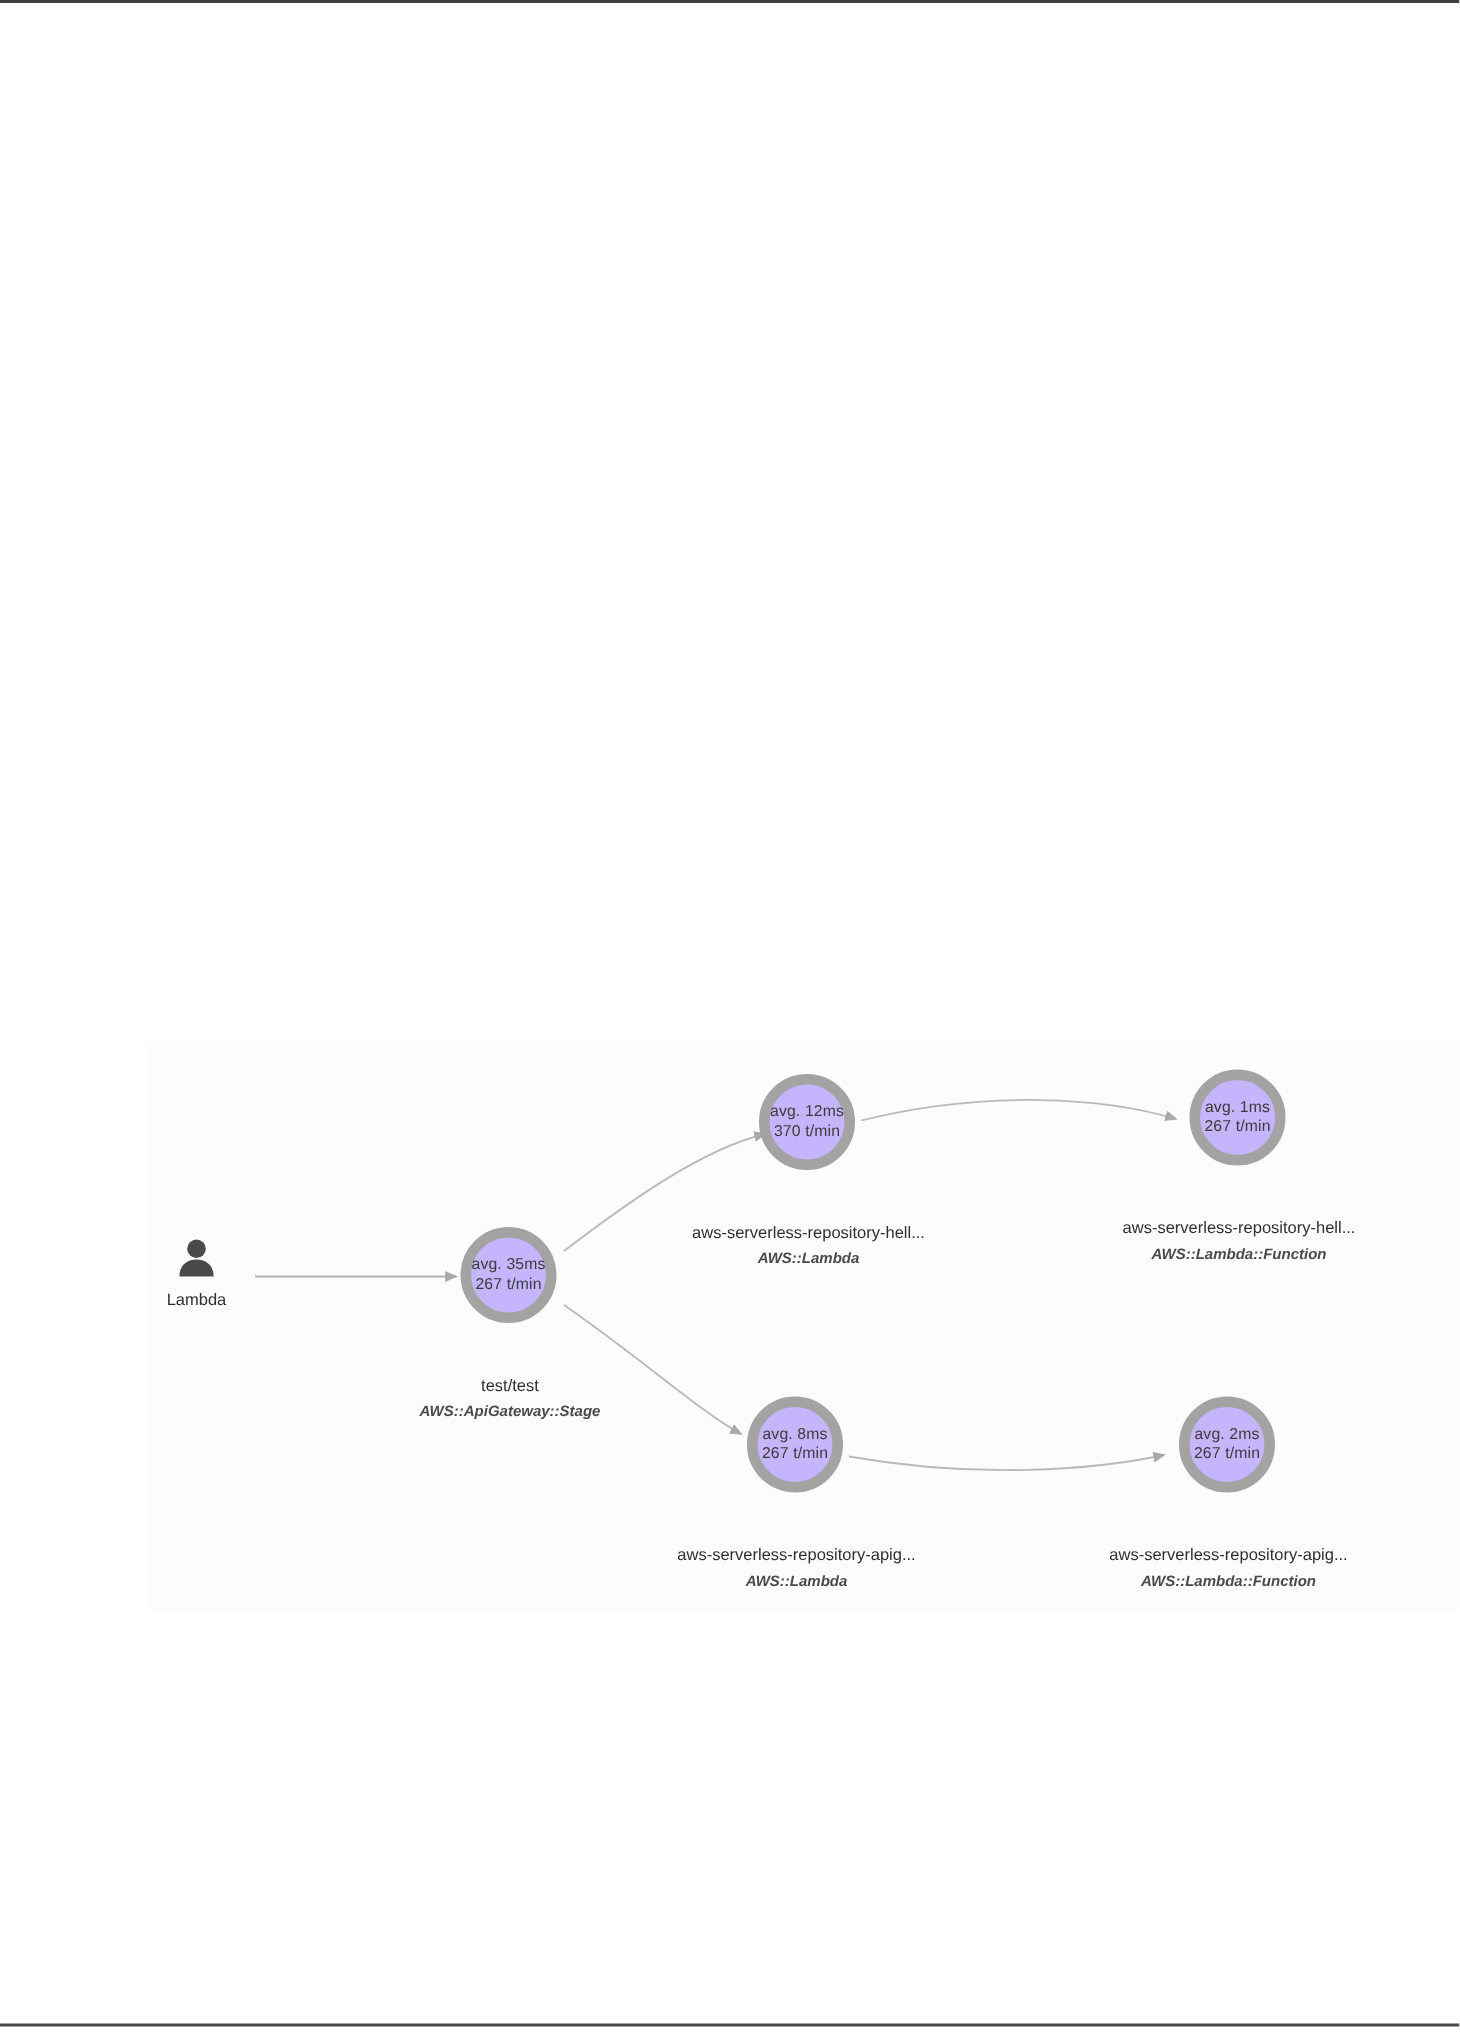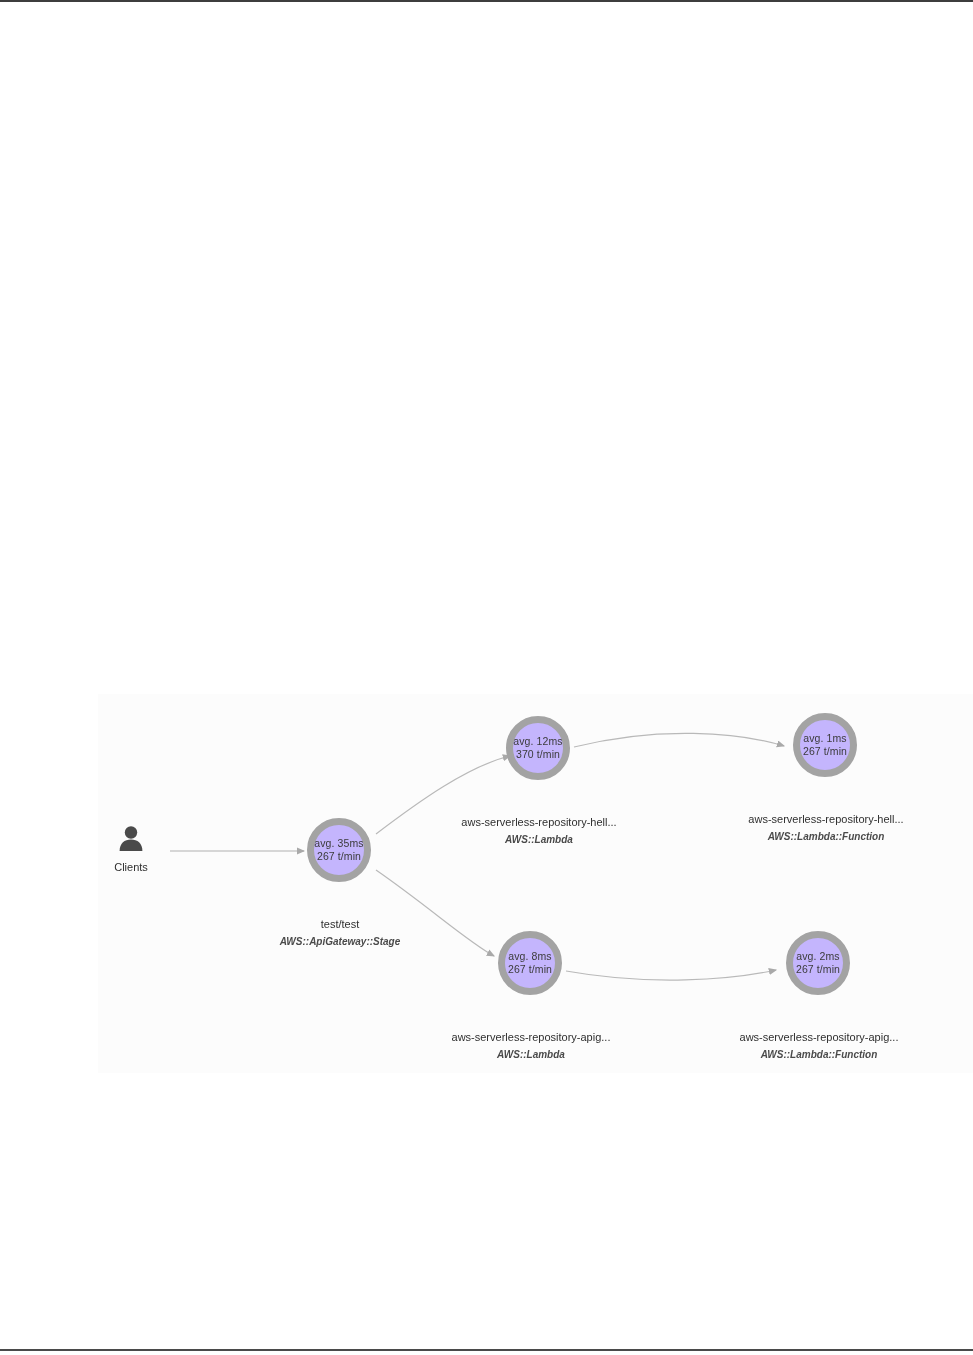--- a/index.html
+++ b/index.html
@@ -160,21 +160,21 @@
       <path d="M278,176 C330,212 370,248 396,262" stroke="#b9b9b9" stroke-width="1.2" fill="none" marker-end="url(#arrow)"></path>
 
       <path d="M468,277 C552,292 632,286 678,276" stroke="#b9b9b9" stroke-width="1.2" fill="none" marker-end="url(#arrow)"></path>
     </svg>
 
     <div class="clients-node" style="left:33px; top:157px;">
       <svg class="clients-icon" viewBox="0 0 30 30">
         <circle cx="15" cy="9.5" r="6.2" fill="#4a4a4a"></circle>
         <path d="M3.6,28 C3.6,20.4 8.6,16.6 15,16.6 C21.4,16.6 26.4,20.4 26.4,28 Z" fill="#4a4a4a"></path>
       </svg>
-      <div class="clients-label">Clients</div>
+      <div class="clients-label">Lambda</div>
     </div>
 
     <div class="node" style="left:242px; top:157px;">
       <div class="node-ring">
         <span class="node-metric">avg. 35ms</span>
         <span class="node-metric">267 t/min</span>
       </div>
       <div class="node-labels">
         <div class="node-title">test/test</div>
         <div class="node-type">AWS::ApiGateway::Stage</div>

